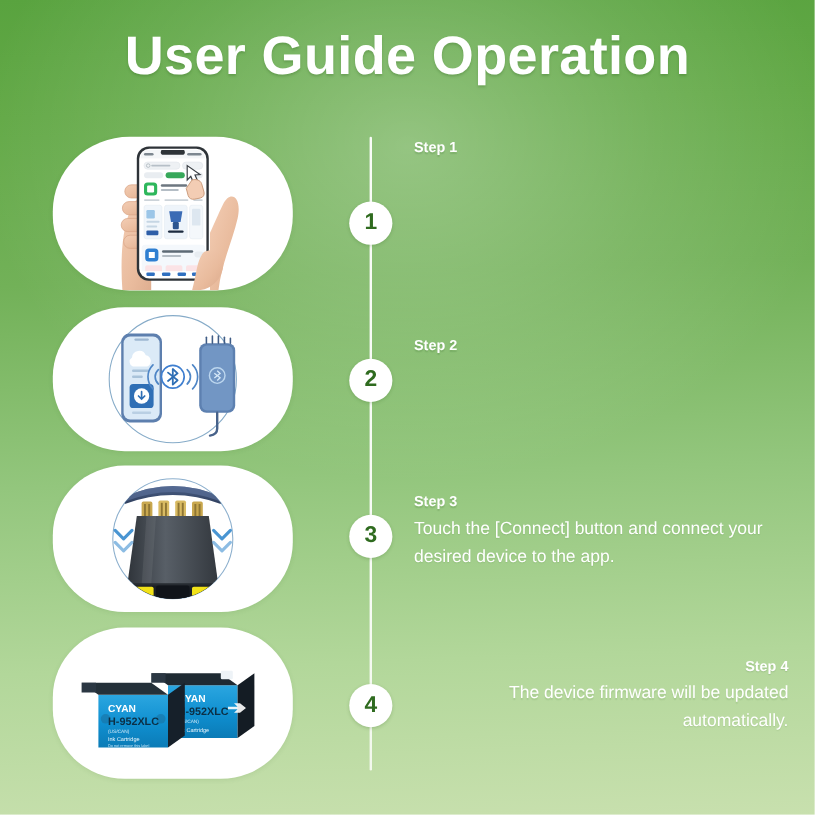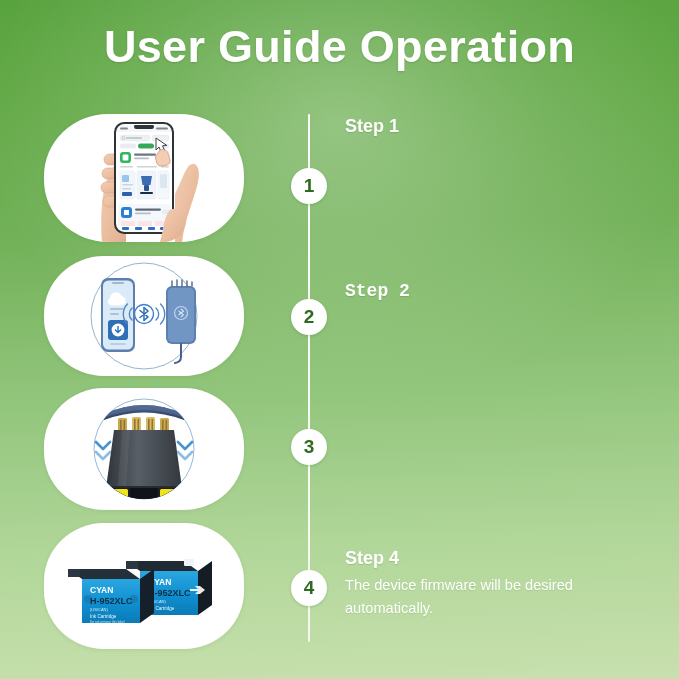--- a/index.html
+++ b/index.html
@@ -100,26 +100,26 @@
   #row-3 .badge { top: 50px; }
 
   
   .textblock {
     position: absolute;
     left: 345px;
     width: 312px;
     color: #ffffff;
   }
   #row-0 .textblock { top: 8px; }
-  #row-1 .textblock { top: 26px; font-family: Liberation Mono, monospace; }
+  #row-1 .textblock { top: 26px; }
   #row-2 .textblock { top: 26px; }
-  #row-3 .textblock { top: 28px; }
+  #row-3 .textblock { top: 28px; text-align: right; }
 
   .step-title {
-    font-size: 18px;
+    font-size: 12px;
     font-weight: bold;
     margin-bottom: 5px;
     text-shadow: 0 1px 1px rgba(40,90,25,0.18);
   }
   .step-body {
     font-size: 14.6px;
     line-height: 1.57;
     color: #ffffff;
     text-shadow: 0 1px 1px rgba(40,90,25,0.12);
   }
@@ -346,20 +346,24 @@
 
         <g stroke="#3f8fd0" stroke-width="2.6" fill="none" stroke-linecap="round" stroke-linejoin="round">
           <path d="M52 54 l7 7 l7 -7" opacity="0.95"></path>
           <path d="M52 64 l7 7 l7 -7" opacity="0.6"></path>
           <path d="M134 54 l7 7 l7 -7" opacity="0.95"></path>
           <path d="M134 64 l7 7 l7 -7" opacity="0.6"></path>
         </g>
       </svg>
     </div>
     <div class="badge">3</div>
+    <div class="textblock">
+      <div class="step-title">Step 3</div>
+      <div class="step-body">Touch the [Connect] button and connect your desired device to the app.</div>
+    </div>
   </div>
 
   <div class="row" id="row-3">
     <div class="illus">
       <svg viewBox="0 0 200 126" xmlns="http://www.w3.org/2000/svg">
         <defs>
           <linearGradient id="cyanface" x1="0" y1="0" x2="0" y2="1">
             <stop offset="0%" stop-color="#2ba6e0"></stop>
             <stop offset="55%" stop-color="#0f8fd0"></stop>
             <stop offset="100%" stop-color="#0b7bb6"></stop>
@@ -390,17 +394,17 @@
           <text x="46" y="81" font-family="Liberation Sans, sans-serif" font-size="9" font-weight="bold" fill="#0c2f45">H-952XLC</text>
           <text x="46" y="87.5" font-family="Liberation Sans, sans-serif" font-size="4" fill="#cfe9f7">(US/CAN)</text>
           <text x="46" y="94.5" font-family="Liberation Sans, sans-serif" font-size="4.6" fill="#eaf6fd">Ink Cartridge</text>
           <text x="46" y="99.5" font-family="Liberation Sans, sans-serif" font-size="3.2" fill="#bfe2f5">Do not remove this label</text>
         </g>
       </svg>
     </div>
     <div class="badge">4</div>
     <div class="textblock">
       <div class="step-title">Step 4</div>
-      <div class="step-body">The device firmware will be desired automatically.</div>
+      <div class="step-body">The device firmware will be updated automatically.</div>
     </div>
   </div>
 
 </div>
 
 </body></html>

